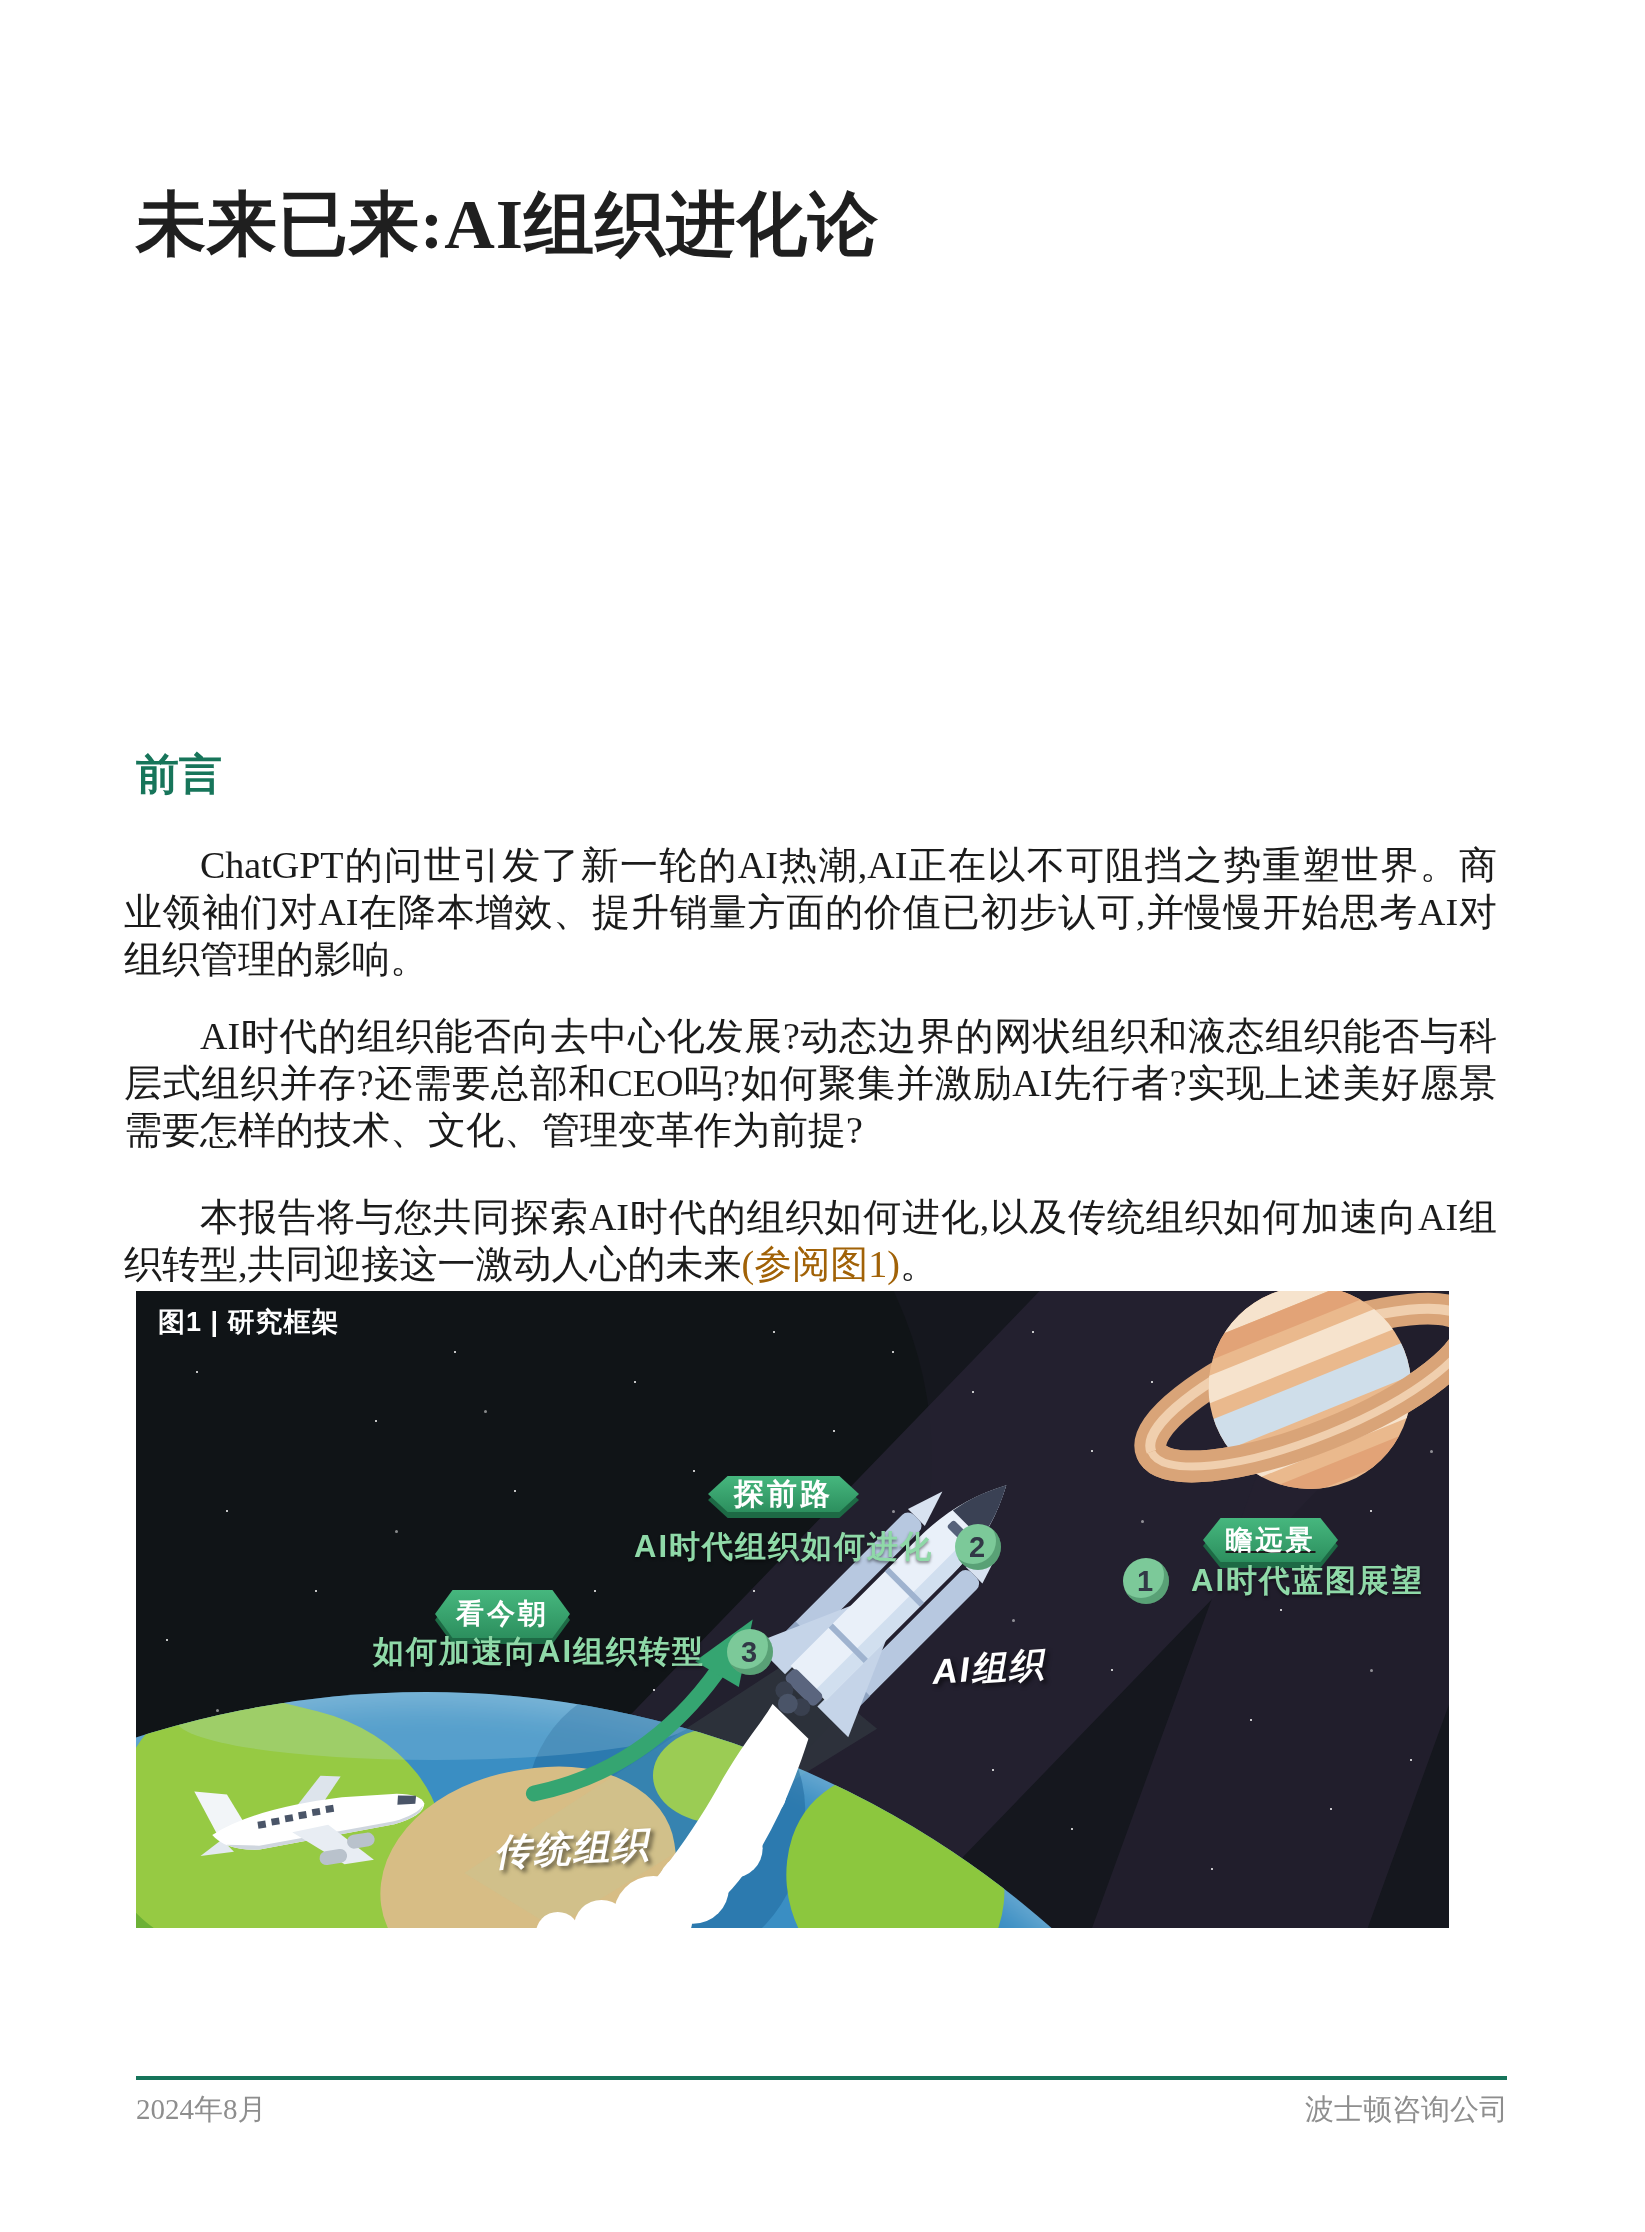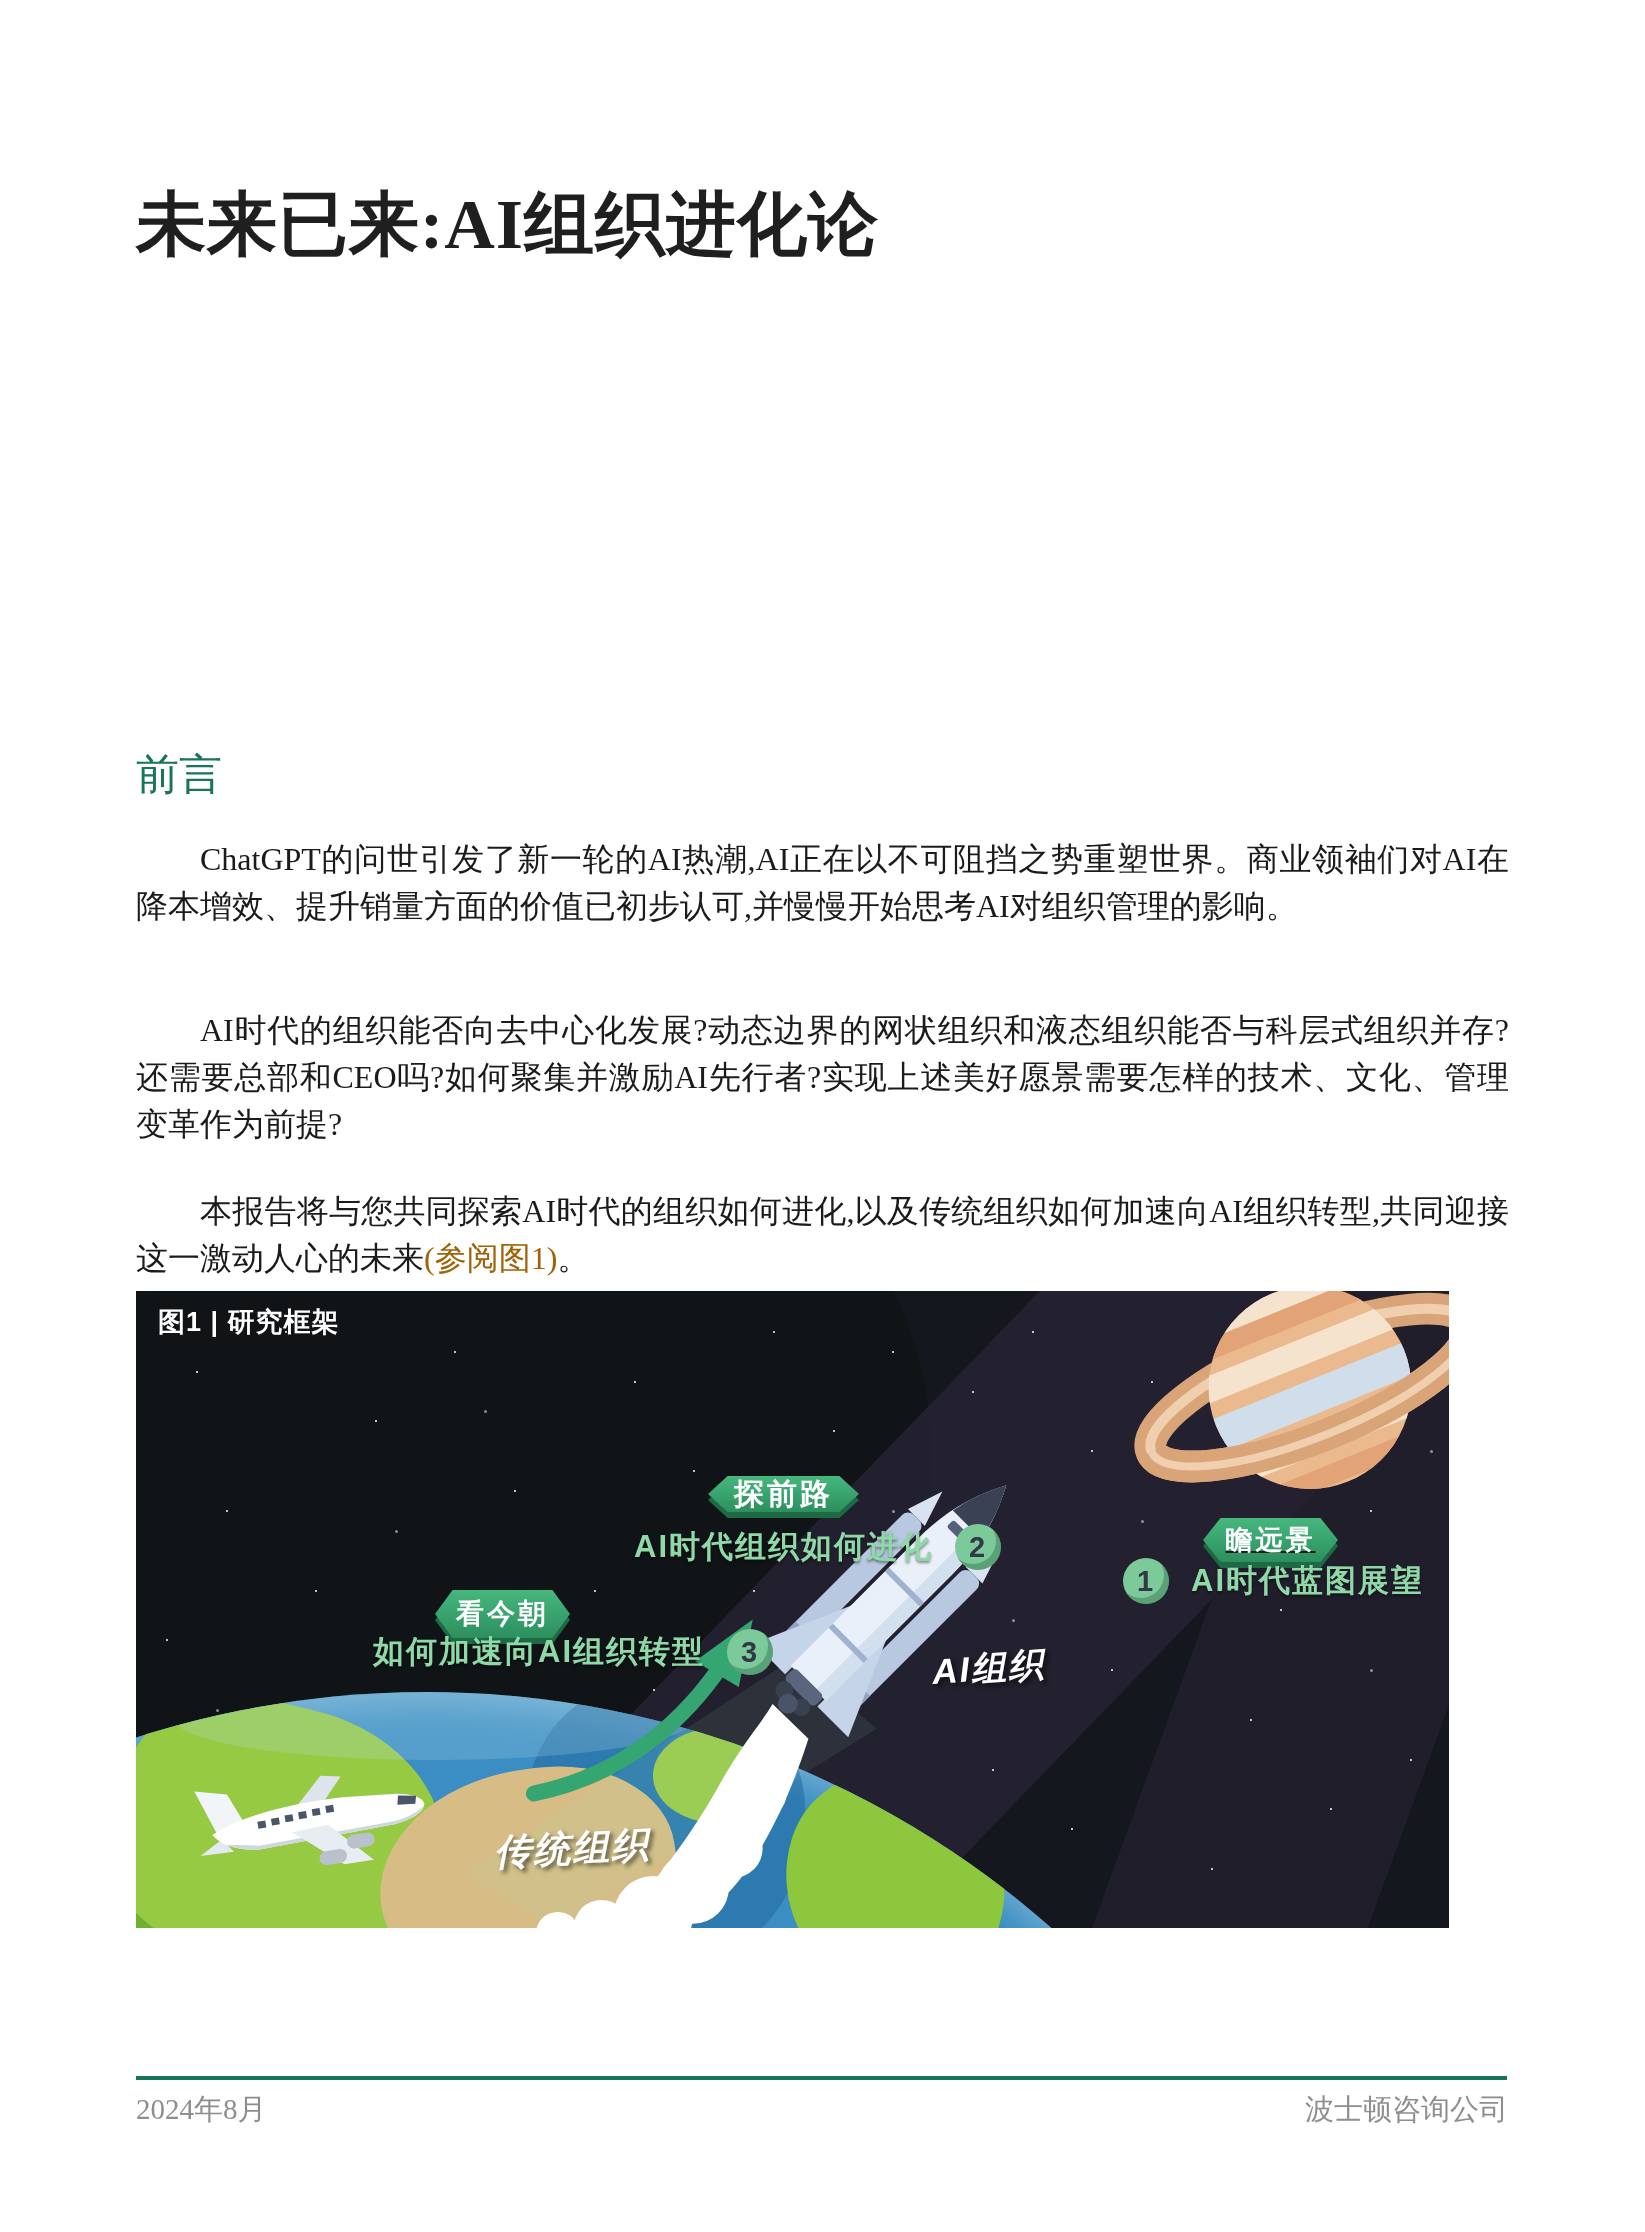--- a/index.html
+++ b/index.html
@@ -1,23 +1,23 @@
 <!DOCTYPE html>
 <html><head>
 <meta charset="utf-8">
 <style>
   html,body{margin:0;padding:0;background:#ffffff;}
   .page{position:relative;width:1646px;height:2233px;background:#ffffff;overflow:hidden;
         font-family:"Liberation Serif",serif;color:#1c1c1c;}
 
   .doc-title{position:absolute;left:136px;top:139px;width:1373px;font-size:70px;line-height:1.1;
              font-weight:700;color:#1f1f1f;letter-spacing:1px;}
-  .section-heading{position:absolute;left:136px;top:710px;font-size:43px;font-weight:400;color:#17755a;text-align:center;}
-
-  .para{position:absolute;left:136px;width:1373px;font-size:32px;line-height:47px;
+  .section-heading{position:absolute;left:136px;top:710px;font-size:43px;font-weight:700;color:#17755a;text-align:center;}
+
+  .para{position:absolute;left:124px;width:1373px;font-size:38px;line-height:47px;
         text-align:justify;text-indent:2em;color:#1b1b1b;}
   .para-1{top:804px;}
   .para-2{top:975px;}
   .para-3{top:1156px;}
   .ref-link{color:#a16207;}
 
   
   .figure{position:absolute;left:136px;top:1291px;width:1313px;height:637px;background:#15171e;overflow:hidden;}
   .swoosh{position:absolute;border-radius:199px;}
   .swoosh-a{left:662px;top:-179px;width:338px;height:995px;background:#262232;transform:rotate(44deg);opacity:.85;}

